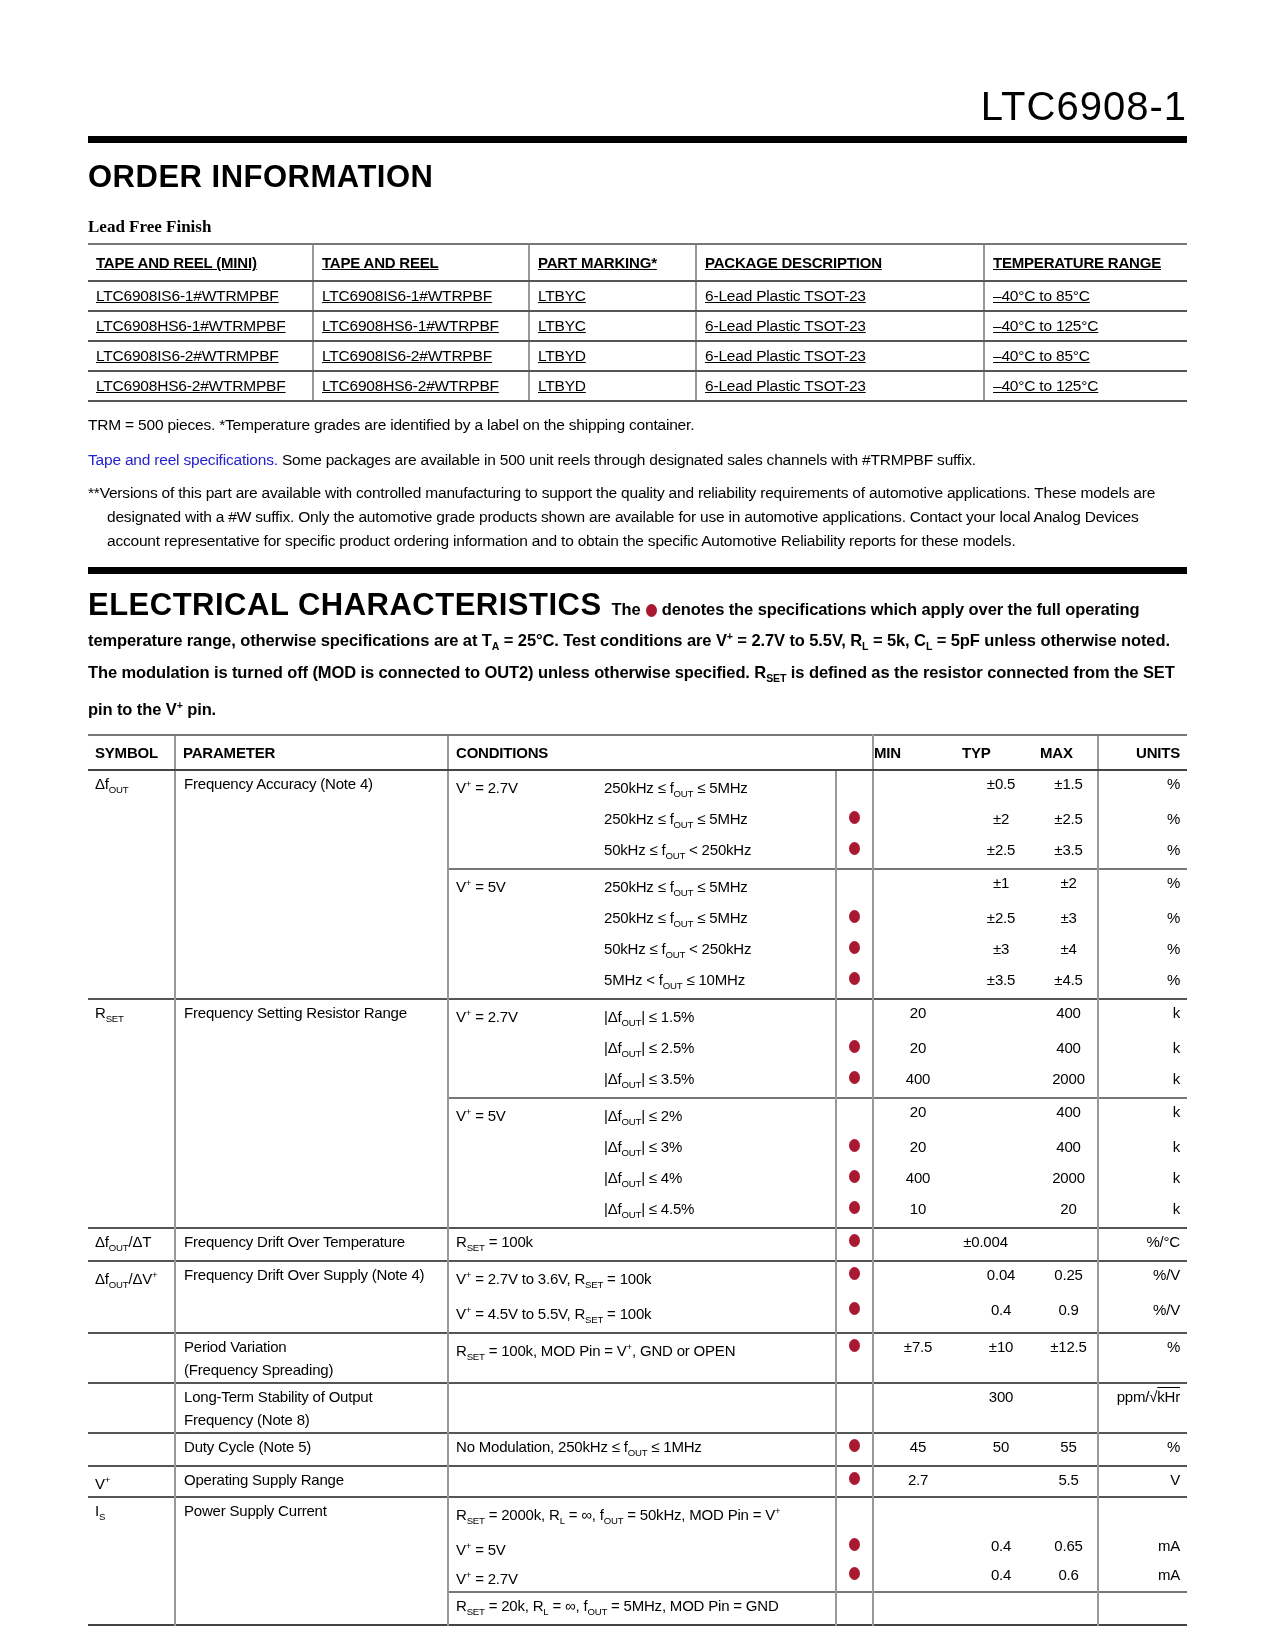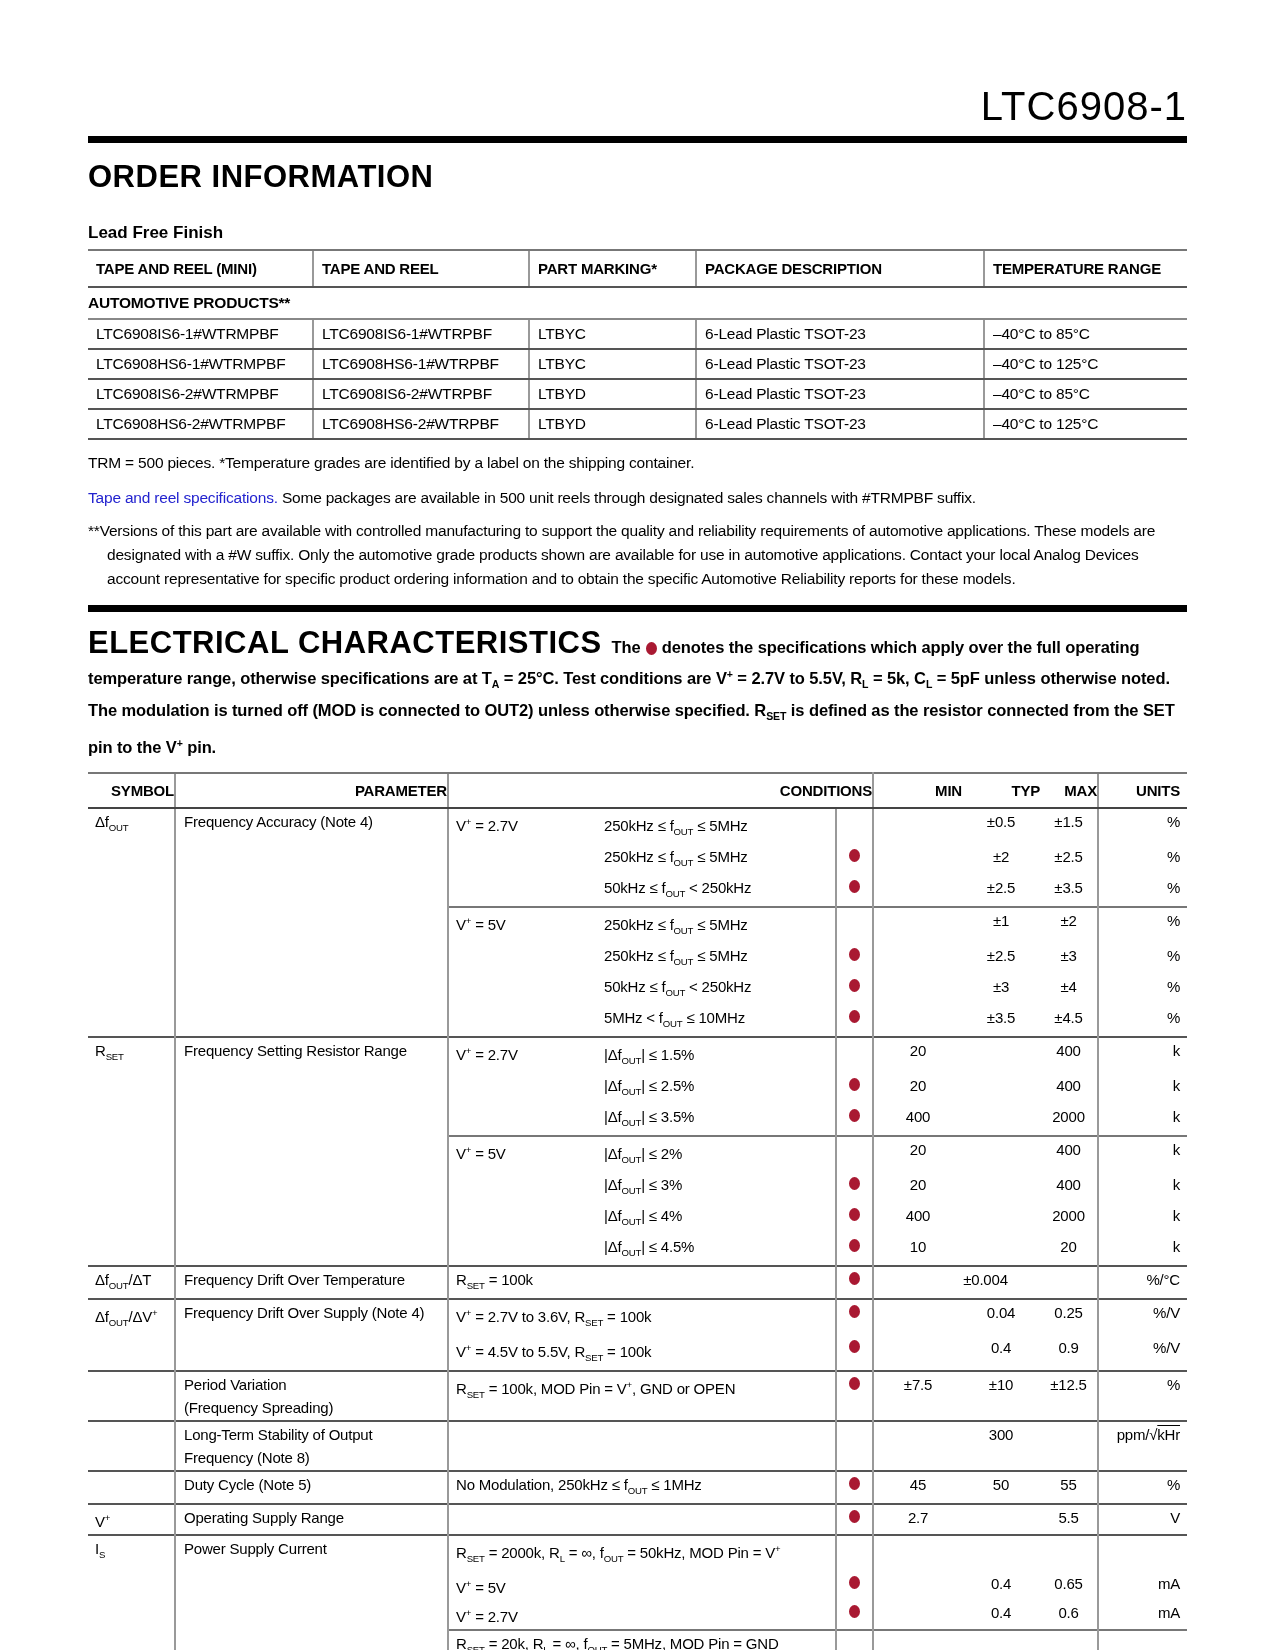--- a/index.html
+++ b/index.html
@@ -2,41 +2,41 @@
 <html><head>
 <meta charset="utf-8">
 <style>
   html,body{margin:0;padding:0;background:#fff;}
   body{width:1275px;height:1650px;font-family:"Liberation Sans",sans-serif;color:#000;position:relative;overflow:hidden;}
   .page{padding:86px 88px 0 88px;width:1099px;}
   .pn{font-size:40px;line-height:40px;text-align:right;letter-spacing:1px;}
   .rule{height:7px;background:#000;margin-top:10px;}
   .rule2{height:7px;background:#000;margin-top:14px;}
   h1.sect{font-size:31px;margin:16px 0 8px 0;letter-spacing:.5px;font-weight:bold;}
-  .subtitle{font-size:17px;font-weight:bold;margin:28px 0 6px 0;}
+  .subtitle{font-size:17px;font-weight:bold;margin:22px 0 6px 0;font-family:Liberation Serif, serif;}
   table{border-collapse:collapse;width:1099px;table-layout:fixed;}
   
-  table.order{margin-top:2px;font-size:15.5px;letter-spacing:-.2px;}
+  table.order{margin-top:2px;font-size:15.5px;letter-spacing:-.2px;text-decoration:underline;}
   table.order th{font-size:15px;text-align:left;padding:9px 8px;border-top:2px solid #777;border-bottom:2px solid #555;}
   table.order th+th, table.order td.bcell+td.bcell{border-left:2px solid #999;}
   table.order td{padding:5px 8px;}
   table.order tr.section td{font-weight:bold;padding:6px 0;border-bottom:2px solid #888;}
   table.order tr.data td{border-bottom:2px solid #555;}
   
   .note{font-size:15.5px;line-height:24px;margin:11px 0 0 0;letter-spacing:-.2px;}
   .note.hang{padding-left:19px;text-indent:-19px;margin-top:9px;}
   a.link{color:#2323cf;text-decoration:none;}
   
   .ec-head{margin-top:18px;font-size:16.5px;font-weight:bold;line-height:26px;letter-spacing:-.1px;}
   .ec-title{font-size:31px;letter-spacing:.5px;margin-right:10px;}
   .dot{display:inline-block;width:11px;height:13px;background:#a91932;border-radius:50%;}
   .intro-dot{vertical-align:-2px;margin:0 5px;}
   
   table.ec{margin-top:12px;font-size:15px;letter-spacing:-.2px;}
-  table.ec th{font-size:15px;padding:8px 0;border-top:2px solid #777;border-bottom:2px solid #444;text-align:right;}
+  table.ec th{font-size:15px;padding:8px 0;border-top:2px solid #777;border-bottom:2px solid #444;text-align:left;}
   table.ec th.tl{padding-left:7px;}
   table.ec th.c{}
   table.ec th.r{text-align:right;padding-right:7px;}
   table.ec td{line-height:23px;vertical-align:top;padding:1px 0;}
   table.ec{border-bottom:2px solid #444;}
   td.sym{padding-left:7px !important;border-right:2px solid #999;}
   td.par{padding-left:8px !important;padding-right:6px !important;border-right:2px solid #999;}
   td.cond{padding-left:7px !important;border-right:2px solid #999;}
   td.dotc{text-align:center;border-right:2px solid #999;}
   td.units{text-align:right;padding-right:7px !important;border-left:2px solid #999;}
@@ -70,23 +70,20 @@
     <thead>
       <tr>
         <th>TAPE AND REEL (MINI)</th>
         <th>TAPE AND REEL</th>
         <th>PART MARKING*</th>
         <th>PACKAGE DESCRIPTION</th>
         <th>TEMPERATURE RANGE</th>
       </tr>
     </thead>
     <tbody>
-      <tr class="section">
-        <td colspan="5">AUTOMOTIVE PRODUCTS**</td>
-      </tr>
       <tr class="data">
         <td class="bcell">LTC6908IS6-1#WTRMPBF</td>
         <td class="bcell">LTC6908IS6-1#WTRPBF</td>
         <td class="bcell">LTBYC</td>
         <td class="bcell">6-Lead Plastic TSOT-23</td>
         <td class="bcell">–40°C to 85°C</td>
       </tr>
       <tr class="data">
         <td class="bcell">LTC6908HS6-1#WTRMPBF</td>
         <td class="bcell">LTC6908HS6-1#WTRPBF</td>

